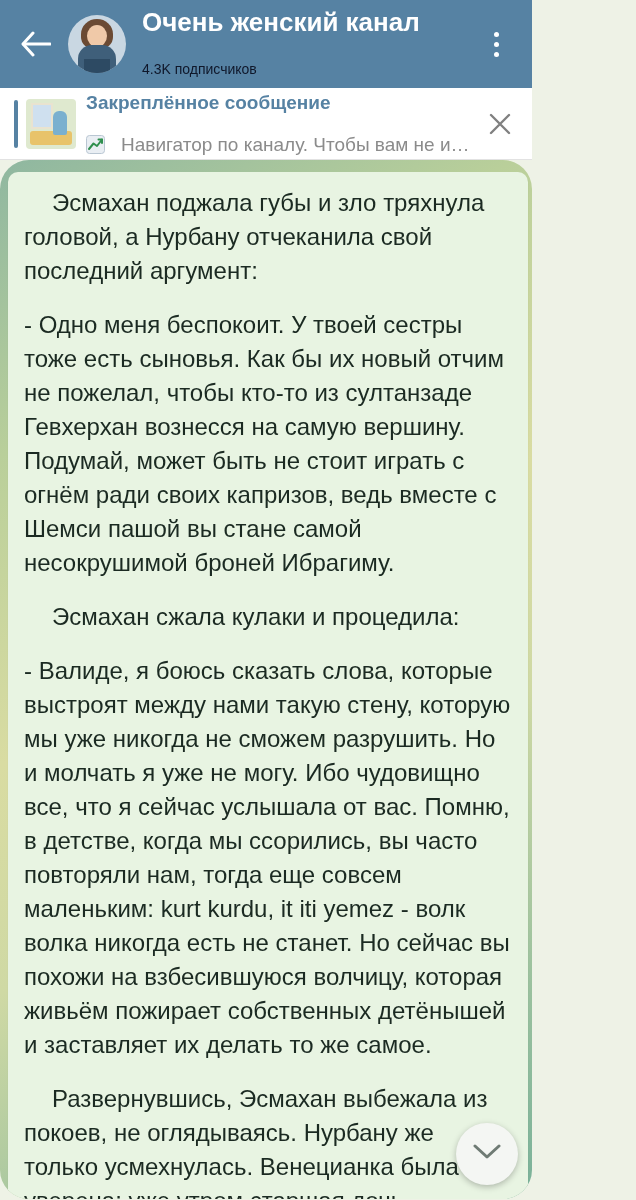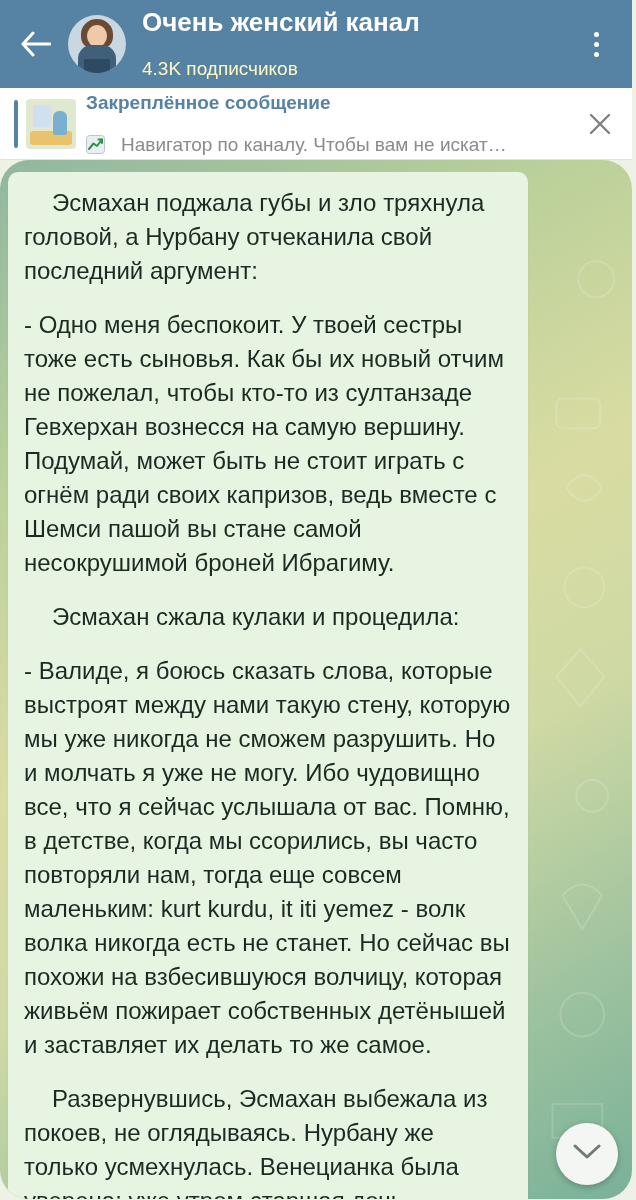--- a/index.html
+++ b/index.html
@@ -4,21 +4,21 @@
 <style>
   * { box-sizing: border-box; margin: 0; padding: 0; }
   html, body {
     width: 636px; height: 1200px;
     font-family: "Liberation Sans", sans-serif;
     overflow: hidden;
     background: #eef2e6;
   }
   .app {
     position: relative;
-    width: 632px; height: 1200px;
+    width: 532px; height: 1200px;
     overflow: hidden;
   }
 
   
   .header {
     position: relative;
     height: 88px;
     background: #5682a3;
     display: flex;
     align-items: center;
@@ -71,22 +71,22 @@
   .chat-title {
     color: #ffffff;
     font-size: 26px;
     font-weight: bold;
     line-height: 30px;
     white-space: nowrap;
     overflow: hidden;
     text-overflow: ellipsis;
   }
   .chat-sub {
-    color: #fef9c3;
-    font-size: 19px;
+    color: #0f172a;
+    font-size: 14px;
     line-height: 24px;
     margin-top: 20px;
   }
   .kebab {
     width: 44px; height: 44px;
     display: flex; flex-direction: column; align-items: center; justify-content: center;
     gap: 5px;
     flex: 0 0 auto;
   }
   .kebab span {

